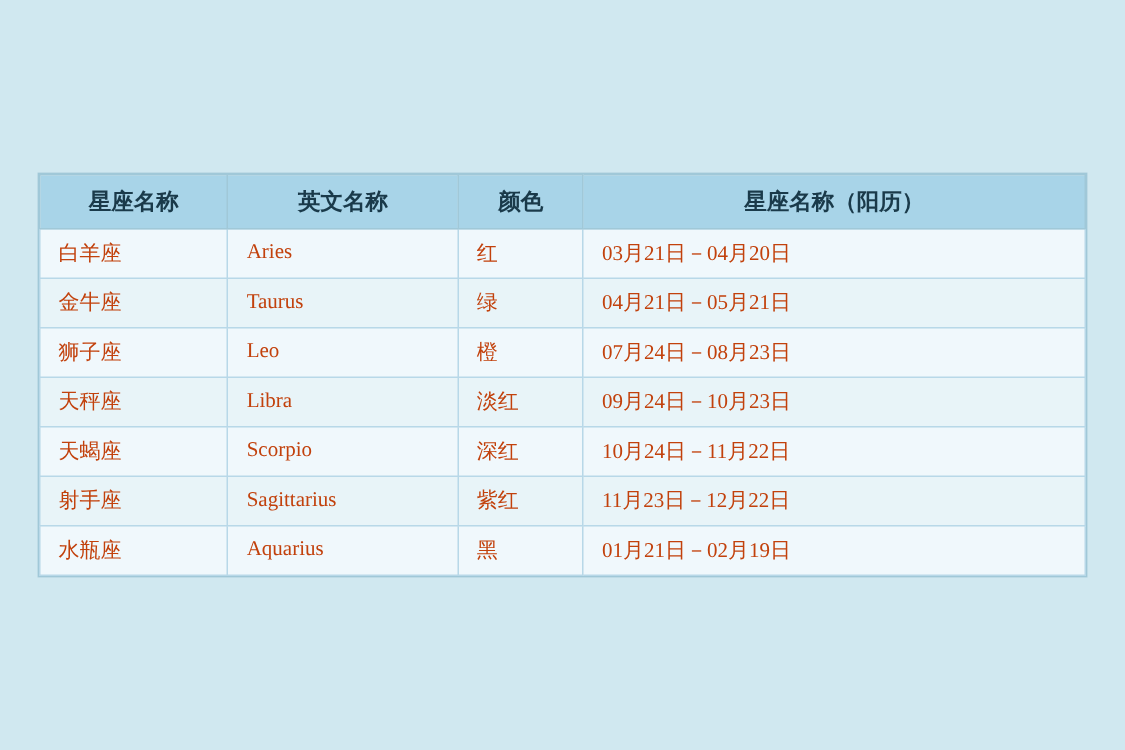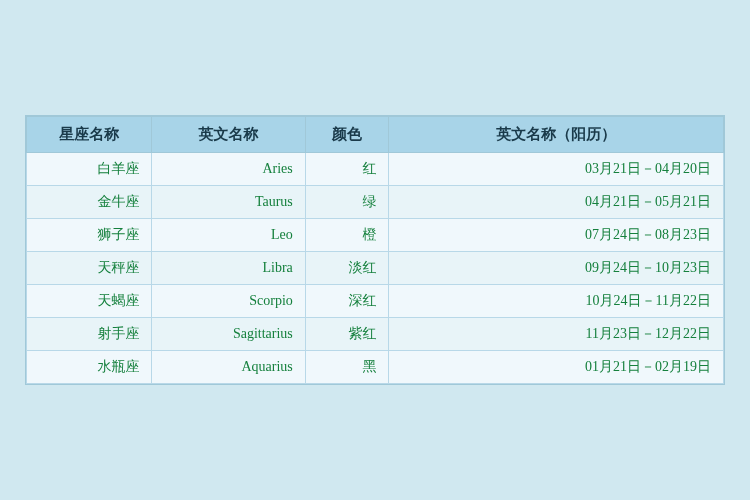--- a/index.html
+++ b/index.html
@@ -47,41 +47,41 @@
       background-color: #f0f8fc;
     }
 
     tbody tr:nth-child(even) {
       background-color: #e8f4f8;
     }
 
     tbody td {
       border: 1px solid #b8d8e8;
       padding: 7px 12px;
-      text-align: right;
-      color: #15803d;
+      text-align: left;
+      color: #c2410c;
       font-size: 14px;
     }
 
     .col-chinese { width: 18%; }
     .col-english { width: 22%; }
     .col-color { width: 12%; }
     .col-date { width: 48%; }
   </style>
 </head>
 <body>
 
 <div class="table-container">
   <table>
     <thead>
       <tr>
         <th class="col-chinese">星座名称</th>
         <th class="col-english">英文名称</th>
         <th class="col-color">颜色</th>
-        <th class="col-date">英文名称（阳历）</th>
+        <th class="col-date">星座名称（阳历）</th>
       </tr>
     </thead>
     <tbody id="table-body">
     <tr>
           <td>白羊座</td>
           <td>Aries</td>
           <td>红</td>
           <td>03月21日－04月20日</td>
         </tr>
         <tr>

